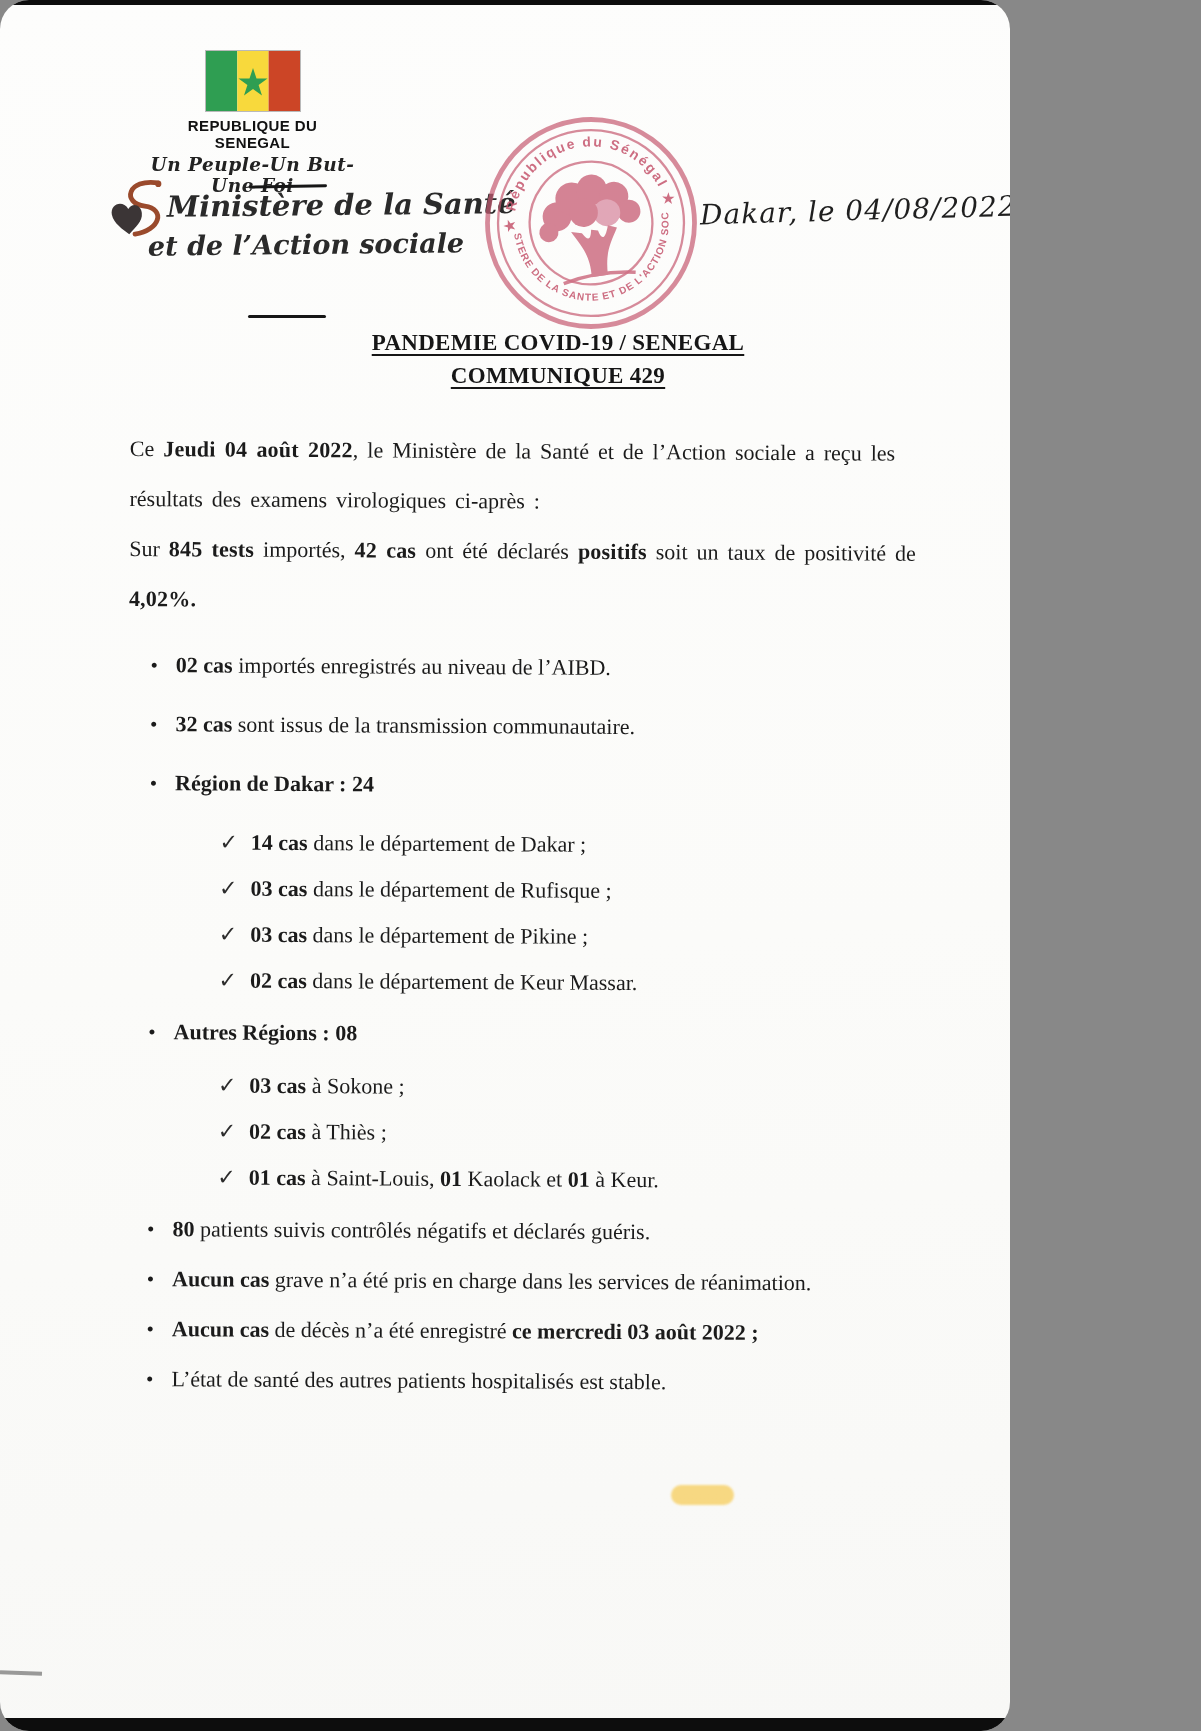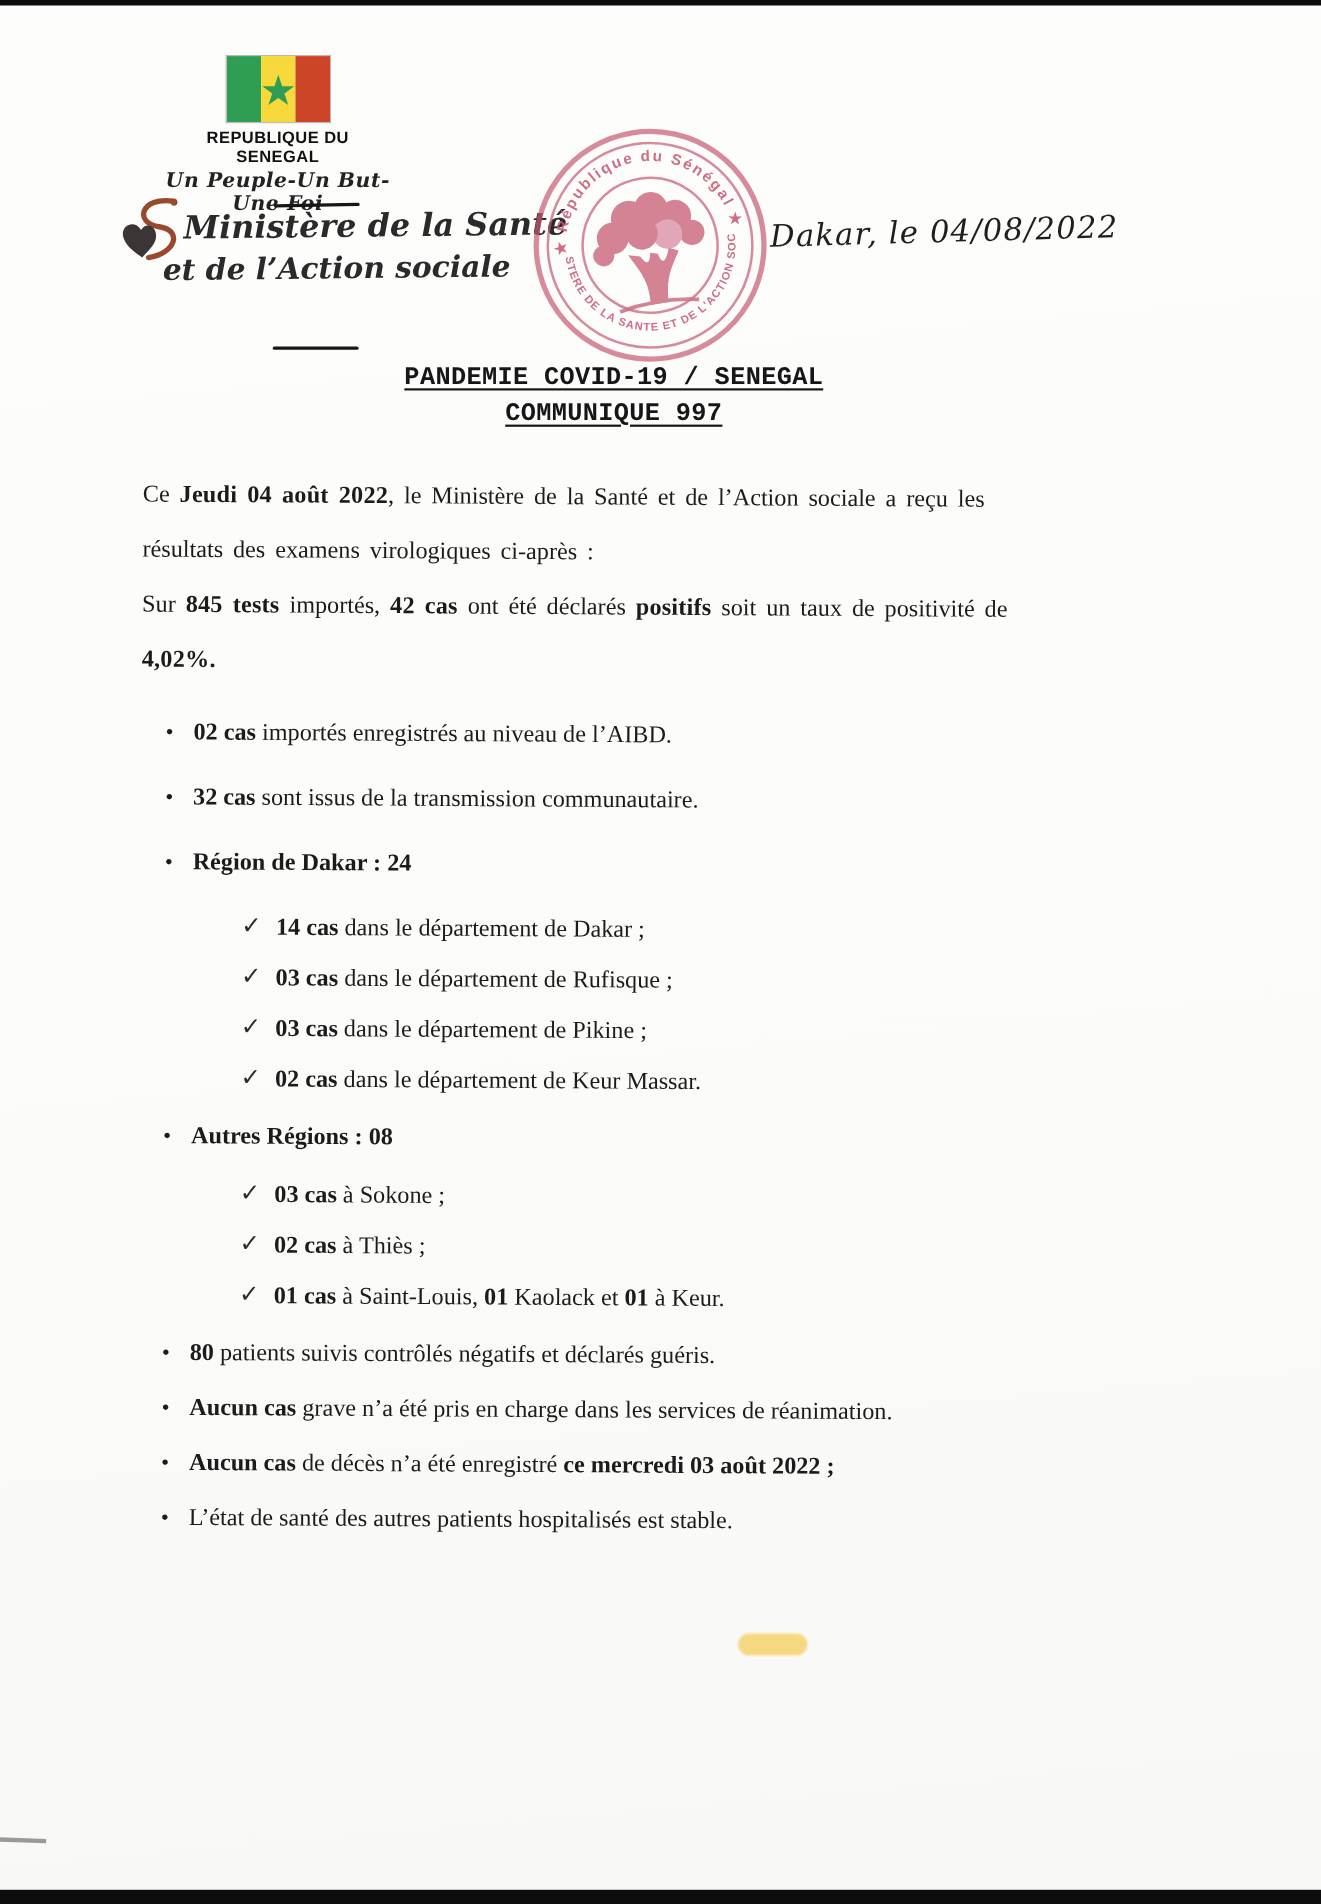--- a/index.html
+++ b/index.html
@@ -1,22 +1,23 @@
 <!DOCTYPE html>
 <html><head>
 <meta charset="utf-8">
 <style>
   html,body{margin:0;padding:0;background:#888;}
   .page{
     position:relative;
-    width:1201px;height:1731px;
+    width:1010px;height:1731px;
     background:linear-gradient(175deg,#fdfdfc 0%,#fbfbf9 55%,#f8f8f6 100%);
     overflow:hidden;
     font-family:"Liberation Serif", serif;
     color:#1b1b1b;
+    border-radius:29px;
   }
   .scan-bar{position:absolute;left:0;width:100%;background:#0d0d0d;}
   .scan-bar.top{top:0;height:5px;}
   .scan-bar.bottom{bottom:0;height:13px;}
   .scan-dash{position:absolute;left:0;top:1671px;width:42px;height:4px;background:#4a4a4a;opacity:.55;transform:rotate(2deg);}
 
   
   .flag-wrap{position:absolute;left:150px;top:50px;width:205px;text-align:center;}
   .flag{display:block;margin:0 auto 5px;width:94px;height:60px;border:1px solid #b9b9b9;}
   .republic{font-family:"Liberation Sans",sans-serif;font-weight:bold;font-size:15px;letter-spacing:.4px;color:#111;}
@@ -27,21 +28,21 @@
   .ministry-logo{position:absolute;left:108px;top:178px;width:58px;height:64px;}
   .ministry-line{position:absolute;font-family:"DejaVu Serif",serif;font-style:italic;font-weight:600;color:#2a2a2a;}
   .ministry-line.l1{left:167px;top:188px;font-size:29px;transform:rotate(-.6deg);}
   .ministry-line.l2{left:148px;top:229px;font-size:27px;transform:rotate(-.6deg);}
   .place-date{position:absolute;left:700px;top:194px;font-family:"DejaVu Serif",serif;font-style:italic;font-size:28px;letter-spacing:1px;color:#1f1f1f;transform:rotate(-1.6deg);white-space:nowrap;}
 
   
   .stamp{position:absolute;left:476px;top:108px;width:230px;height:230px;opacity:.88;filter:blur(.3px);}
 
   
-  .title-block{position:absolute;left:0;top:327px;width:1116px;text-align:center;font-family:Liberation Mono, monospace;font-weight:bold;font-size:23px;color:#161616;line-height:1.42;letter-spacing:.3px;}
+  .title-block{position:absolute;left:0;top:327px;width:1116px;text-align:center;font-family:Liberation Serif, serif;font-weight:bold;font-size:23px;color:#161616;line-height:1.42;letter-spacing:.3px;}
   .title-block span{display:block;text-decoration:underline;text-decoration-thickness:2.2px;text-underline-offset:4px;}
 
   
   .content{position:absolute;left:130px;top:424px;width:958px;transform:rotate(.35deg);transform-origin:0 0;}
   .para{font-size:22px;line-height:50px;margin:0;word-spacing:3.5px;}
   .para b{letter-spacing:.2px;}
   .case-list{list-style:none;margin:26px 0 0;padding:0;}
   .case-list li{display:flex;align-items:flex-start;font-size:22px;line-height:30px;}
   li.bullet-item{padding-left:22px;margin-bottom:29px;}
   li.check-item{padding-left:92px;margin-bottom:16px;}
@@ -110,21 +111,21 @@
         <path d="M -8 56 C -6 32 -14 22 -22 6 L -11 9 C -6 18 -3 18 -1 7 L 6 9 C 8 19 12 20 17 5 L 26 9 C 17 24 10 32 9 56 Z"></path>
         <path d="M -38 58 Q 0 50 38 58" stroke="#c75b72" stroke-width="3.5" fill="none"></path>
       </g>
     </g>
   </svg>
 
   <div class="place-date">Dakar, le 04/08/2022</div>
 
   <div class="title-block">
     <span>PANDEMIE COVID-19 / SENEGAL</span>
-    <span>COMMUNIQUE 997</span>
+    <span>COMMUNIQUE 429</span>
   </div>
 
   <div class="content">
     <p class="para"><span>Ce </span><b>Jeudi 04 août 2022</b><span>, le Ministère de la Santé et de l’Action sociale a reçu les</span><br><span>résultats des examens virologiques ci-après :</span></p>
     <p class="para"><span>Sur </span><b>845 tests</b><span> importés, </span><b>42 cas</b><span> ont été déclarés </span><b>positifs</b><span> soit un taux de positivité de</span><br><b>4,02%.</b></p>
 
     <ul class="case-list">
       <li class="bullet-item">
           <span class="glyph bullet-glyph">•</span>
           <span class="li-text"><b>02 cas</b><span> importés enregistrés au niveau de l’AIBD.</span></span>

